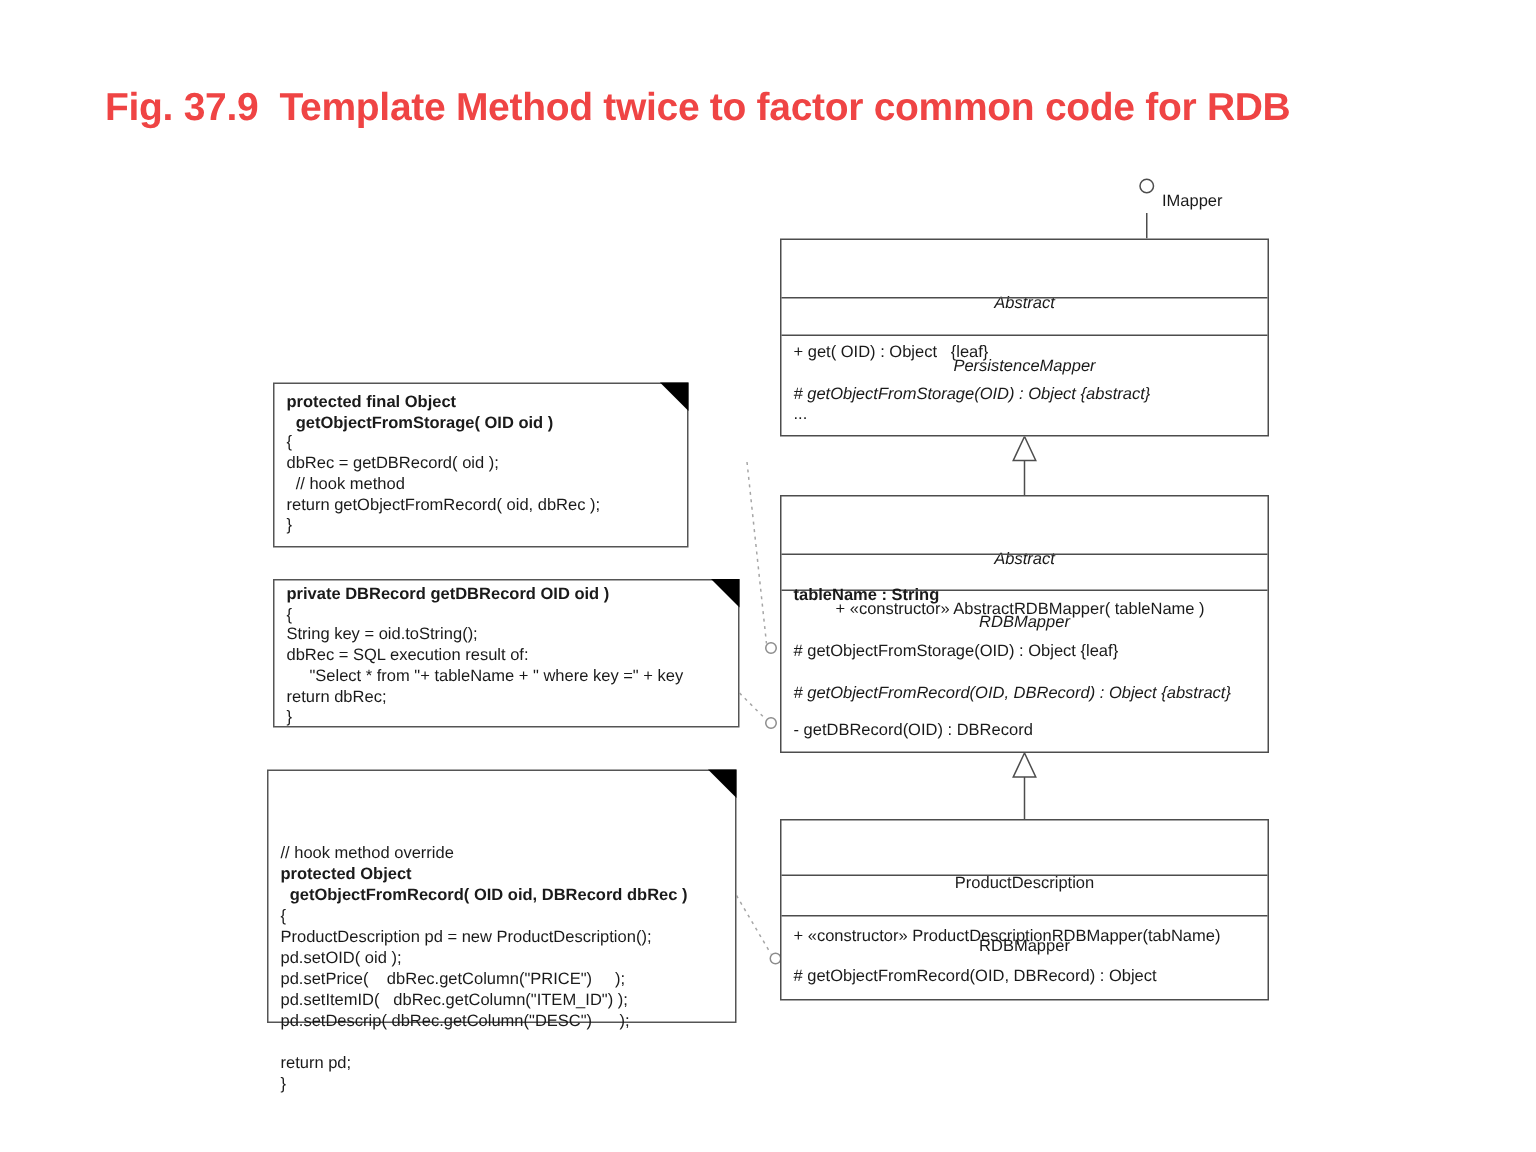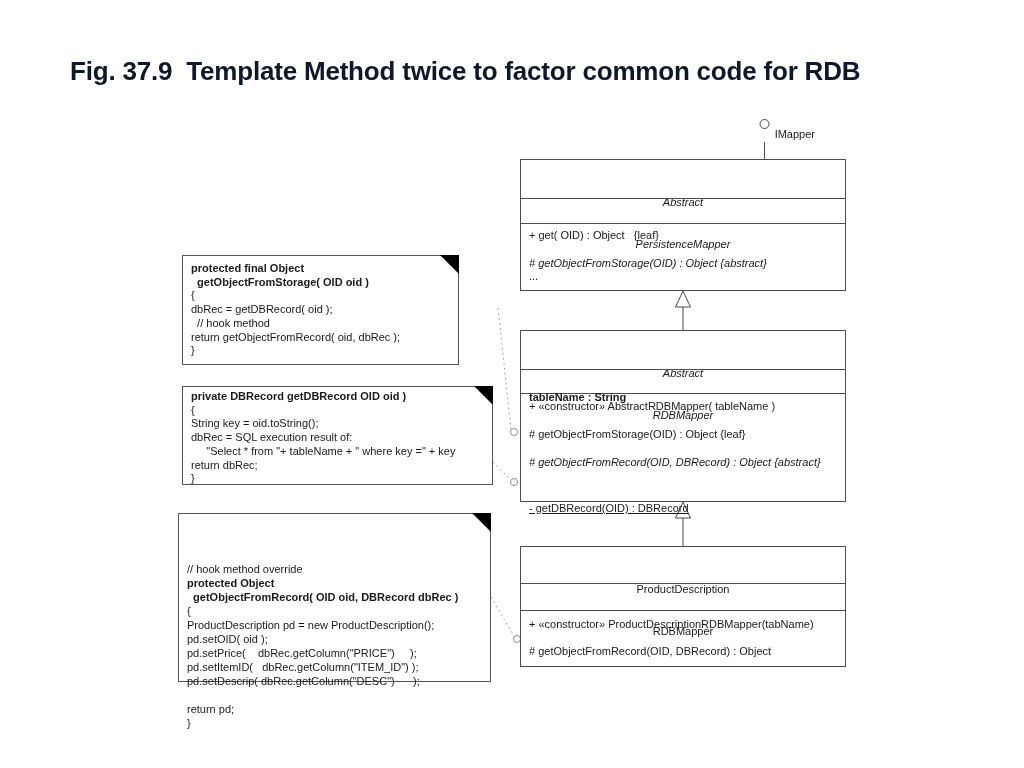--- a/index.html
+++ b/index.html
@@ -1,19 +1,19 @@
 <!DOCTYPE html>
 <html><head>
 <meta charset="utf-8">
 <style>
   html,body{margin:0;padding:0;background:#fff;}
   .slide{position:relative;width:1024px;height:768px;background:#fff;overflow:hidden;
          font-family:"Liberation Sans", sans-serif;color:#1a1a1a;}
   .slide-title{position:absolute;left:70px;top:56px;font-size:26px;font-weight:bold;
-               color:#0f172a;white-space:pre;letter-spacing:-0.2px;}
+               color:#ef4444;white-space:pre;letter-spacing:-0.2px;}
   
   .uml-class{position:absolute;box-sizing:border-box;background:#fff;
              border:1px solid #4d4d4d;}
   .class-name{position:absolute;left:0;right:0;top:7px;text-align:center;
               font-size:11px;line-height:14px;white-space:pre;}
   .sep{position:absolute;left:0;right:0;height:0;border-top:1px solid #4d4d4d;}
   .row{position:absolute;left:8px;right:2px;font-size:11px;line-height:13px;
        white-space:pre;}
   .italic{font-style:italic;}
   .bold{font-weight:bold;}
@@ -73,24 +73,24 @@
   </div>
 
   <div class="uml-class" style="left:520px;top:330px;width:326px;height:172px;">
     <div class="class-name italic">
       <div>Abstract</div>
       <div>RDBMapper</div>
     </div>
     <div class="sep" style="top:38px;"></div>
     <div class="sep" style="top:62px;"></div>
     <div class="row" style="top:60px;font-weight:bold;">tableName : String</div>
-    <div class="row" style="top:69px;">+ «constructor» AbstractRDBMapper( tableName )</div>
+    <div class="row" style="top:69px;margin-left:28px;">+ «constructor» AbstractRDBMapper( tableName )</div>
     <div class="row" style="top:97px;"># getObjectFromStorage(OID) : Object {leaf}</div>
     <div class="row italic" style="top:125px;"># getObjectFromRecord(OID, DBRecord) : Object {abstract}</div>
-    <div class="row" style="top:171px;text-decoration:underline;">- getDBRecord(OID) : DBRecord</div>
+    <div class="row" style="top:150px;">- getDBRecord(OID) : DBRecord</div>
   </div>
 
   <div class="uml-class" style="left:520px;top:546px;width:326px;height:121px;">
     <div class="class-name">
       <div>ProductDescription</div>
       <div>RDBMapper</div>
     </div>
     <div class="sep" style="top:36px;"></div>
     <div class="sep" style="top:63px;"></div>
     <div class="row" style="top:71px;">+ «constructor» ProductDescriptionRDBMapper(tabName)</div>

